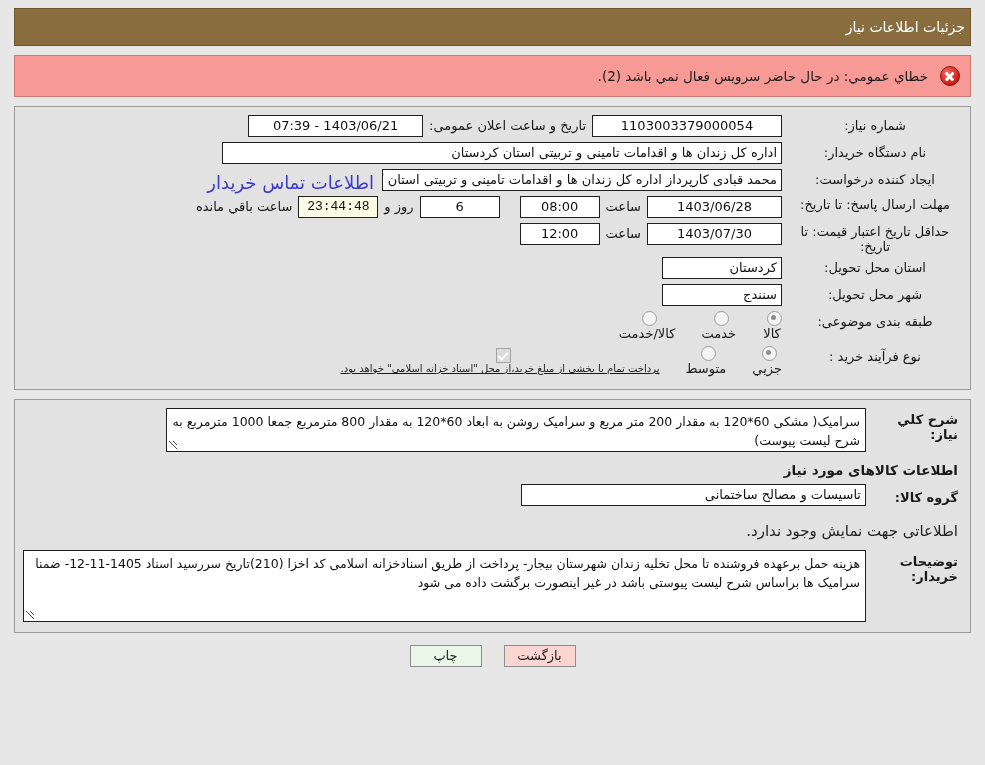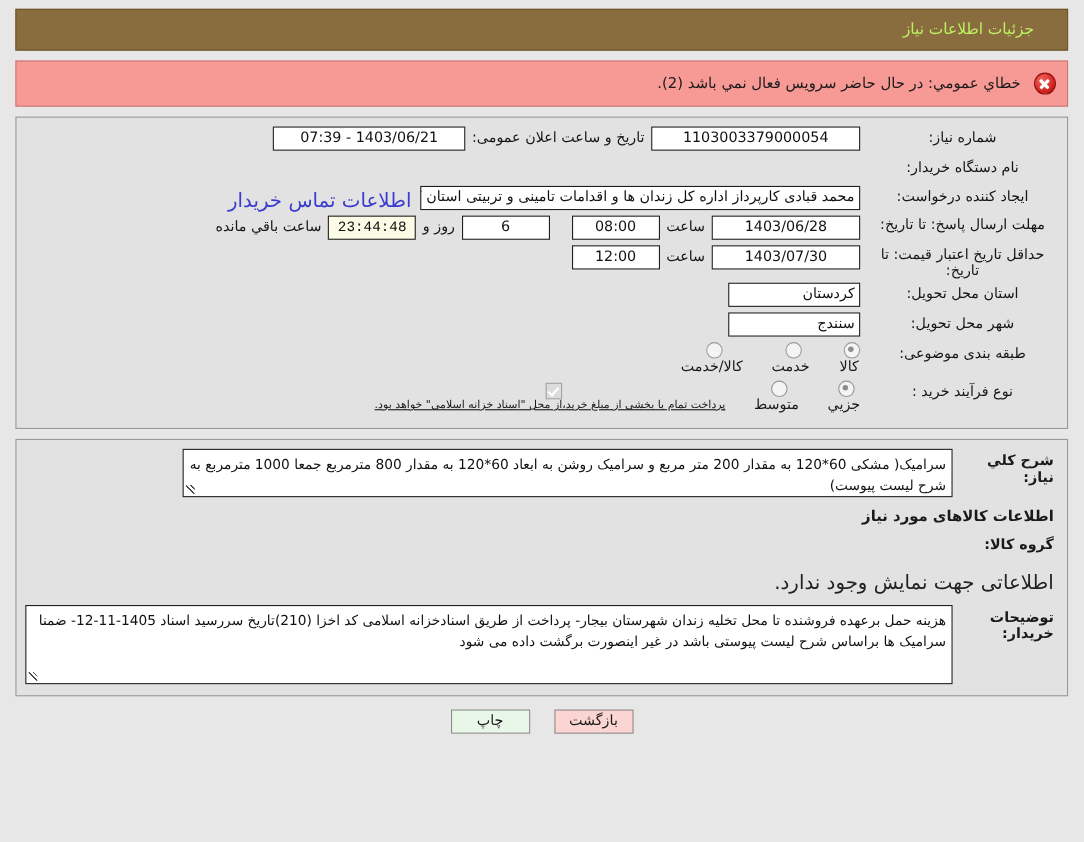--- a/index.html
+++ b/index.html
@@ -48,25 +48,25 @@
   }
 
   
   .page { position: relative; z-index: 2; }
 
   .title-bar {
     margin: 8px 14px 0 14px;
     height: 38px;
     background: #8a6d3f;
     border: 1px solid #6d552f;
-    color: #bef264;
+    color: #ffffff;
     display: flex;
     align-items: center;
     justify-content: flex-start;
-    padding: 0 30px;
+    padding: 0 5px;
     font-size: 14px;
     box-sizing: border-box;
   }
 
   .alert-bar {
     margin: 9px 14px 0 14px;
     min-height: 42px;
     background: #f79a95;
     border: 1px solid #c97b77;
     display: flex;
@@ -248,21 +248,21 @@
   .ta-desc  { width: 700px; height: 44px; }
   .ta-notes { width: 864px; height: 72px; }
 
   .section-title {
     font-weight: bold;
     font-size: 13.5px;
     text-align: right;
     padding: 8px 4px 6px 0;
   }
   .empty-note {
-    font-size: 18px;
+    font-size: 15px;
     text-align: right;
     padding: 14px 4px 10px 0;
     color: #222;
   }
 
   
   .btn-bar {
     display: flex;
     justify-content: center;
     align-items: center;
@@ -312,20 +312,21 @@
 
       <div class="row">
         <div class="lbl">شماره نیاز:</div>
         <div class="fld w-num">1103003379000054</div>
         <div class="mini-lbl">تاریخ و ساعت اعلان عمومی:</div>
         <div class="fld w-date" style="width:175px">1403/06/21 - 07:39</div>
       </div>
 
       <div class="row">
         <div class="lbl">نام دستگاه خریدار:</div>
+        <div class="fld rt w-org">اداره کل زندان ها و اقدامات تامینی و تربیتی استان کردستان</div>
       </div>
 
       <div class="row">
         <div class="lbl">ایجاد کننده درخواست:</div>
         <div class="fld rt w-person">محمد  قبادی کارپرداز اداره کل زندان ها و اقدامات تامینی و تربیتی استان کردستان</div>
         <a class="link" href="#">اطلاعات تماس خریدار</a>
       </div>
 
       <div class="row">
         <div class="lbl two-line">مهلت ارسال پاسخ: تا تاریخ:</div>
@@ -400,20 +401,21 @@
 
       <div class="ta-row">
         <div class="ta-lbl">شرح كلي نياز:</div>
         <div class="ta ta-desc">سرامیک( مشکی   60*120  به مقدار 200 متر مربع  و سرامیک روشن به ابعاد 60*120 به مقدار 800 مترمربع جمعا 1000 مترمربع به شرح لیست پیوست)</div>
       </div>
 
       <div class="section-title">اطلاعات کالاهای مورد نیاز</div>
 
       <div class="ta-row" style="align-items:center">
         <div class="ta-lbl">گروه کالا:</div>
+        <div class="fld rt w-group">تاسیسات و مصالح ساختمانی</div>
       </div>
 
       <div class="empty-note">اطلاعاتی جهت نمایش وجود ندارد.</div>
 
       <div class="ta-row">
         <div class="ta-lbl">توضیحات خریدار:</div>
         <div class="ta ta-notes">هزینه حمل برعهده فروشنده  تا محل  تخلیه  زندان  شهرستان بیجار- پرداخت از طریق اسنادخزانه اسلامی کد اخزا (210)تاریخ سررسید اسناد 1405-11-12- ضمنا سرامیک ها براساس شرح لیست پیوستی باشد در غیر اینصورت برگشت داده می شود</div>
       </div>
 
     </div>

